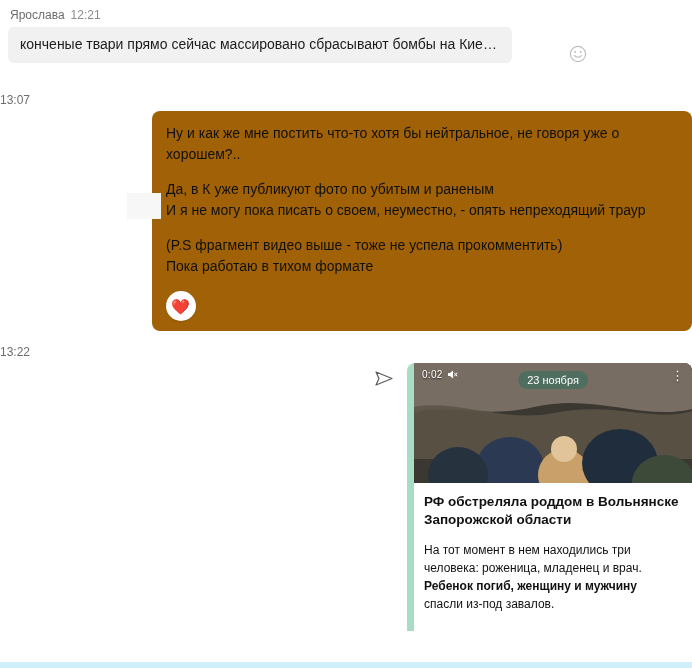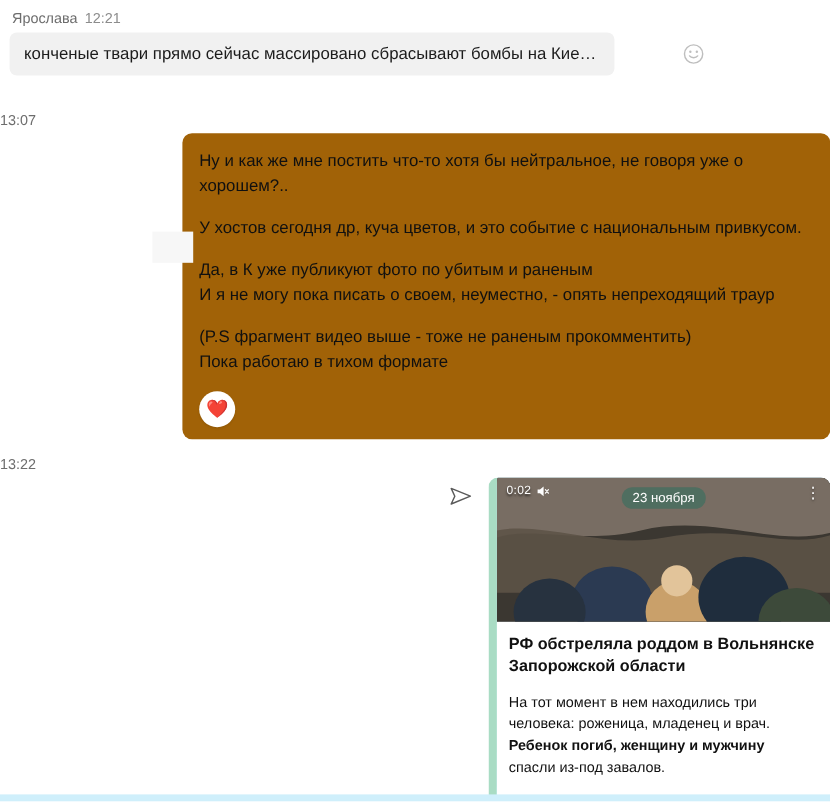--- a/index.html
+++ b/index.html
@@ -37,21 +37,21 @@
   }
   .msg-in-header .sender {
     color: #6d6d6d;
   }
   .msg-in-header .time {
     color: #8c8c8c;
     margin-left: 6px;
   }
   .msg-in-row {
     display: flex;
-    align-items: center;
+    align-items: flex-end;
     gap: 45px;
   }
   .bubble-in {
     background: #f1f1f1;
     border-radius: 6px;
     padding: 9px 12px 10px 12px;
     max-width: 480px;
     font-size: 14px;
     line-height: 17px;
     color: #1c1c1c;
@@ -231,24 +231,23 @@
       </div>
     </div>
   </div>
 
   <div class="ghost-box"></div>
 
   <div class="time-right">13:07</div>
   <div class="bubble-out-wrap">
     <div class="bubble-out">
       <p>Ну и как же мне постить что-то хотя бы нейтральное, не говоря уже о хорошем?..</p>
-      <p>У хостов сегодня др, куча цветов, и это событие с национальным привкусом.</p>
       <p class="pair">Да, в К уже публикуют фото по убитым и раненым</p>
       <p>И я не могу пока писать о своем, неуместно,  -  опять непреходящий траур</p>
-      <p class="pair">(P.S фрагмент видео выше - тоже не раненым прокомментить)</p>
+      <p class="pair">(P.S фрагмент видео выше - тоже не успела прокомментить)</p>
       <p class="tight">Пока работаю в тихом формате</p>
       <div class="reaction">
         <span class="heart">❤️</span>
       </div>
     </div>
   </div>
 
   <div class="time-right">13:22</div>
   <div class="fwd-row">
     <div class="fwd-icon">

